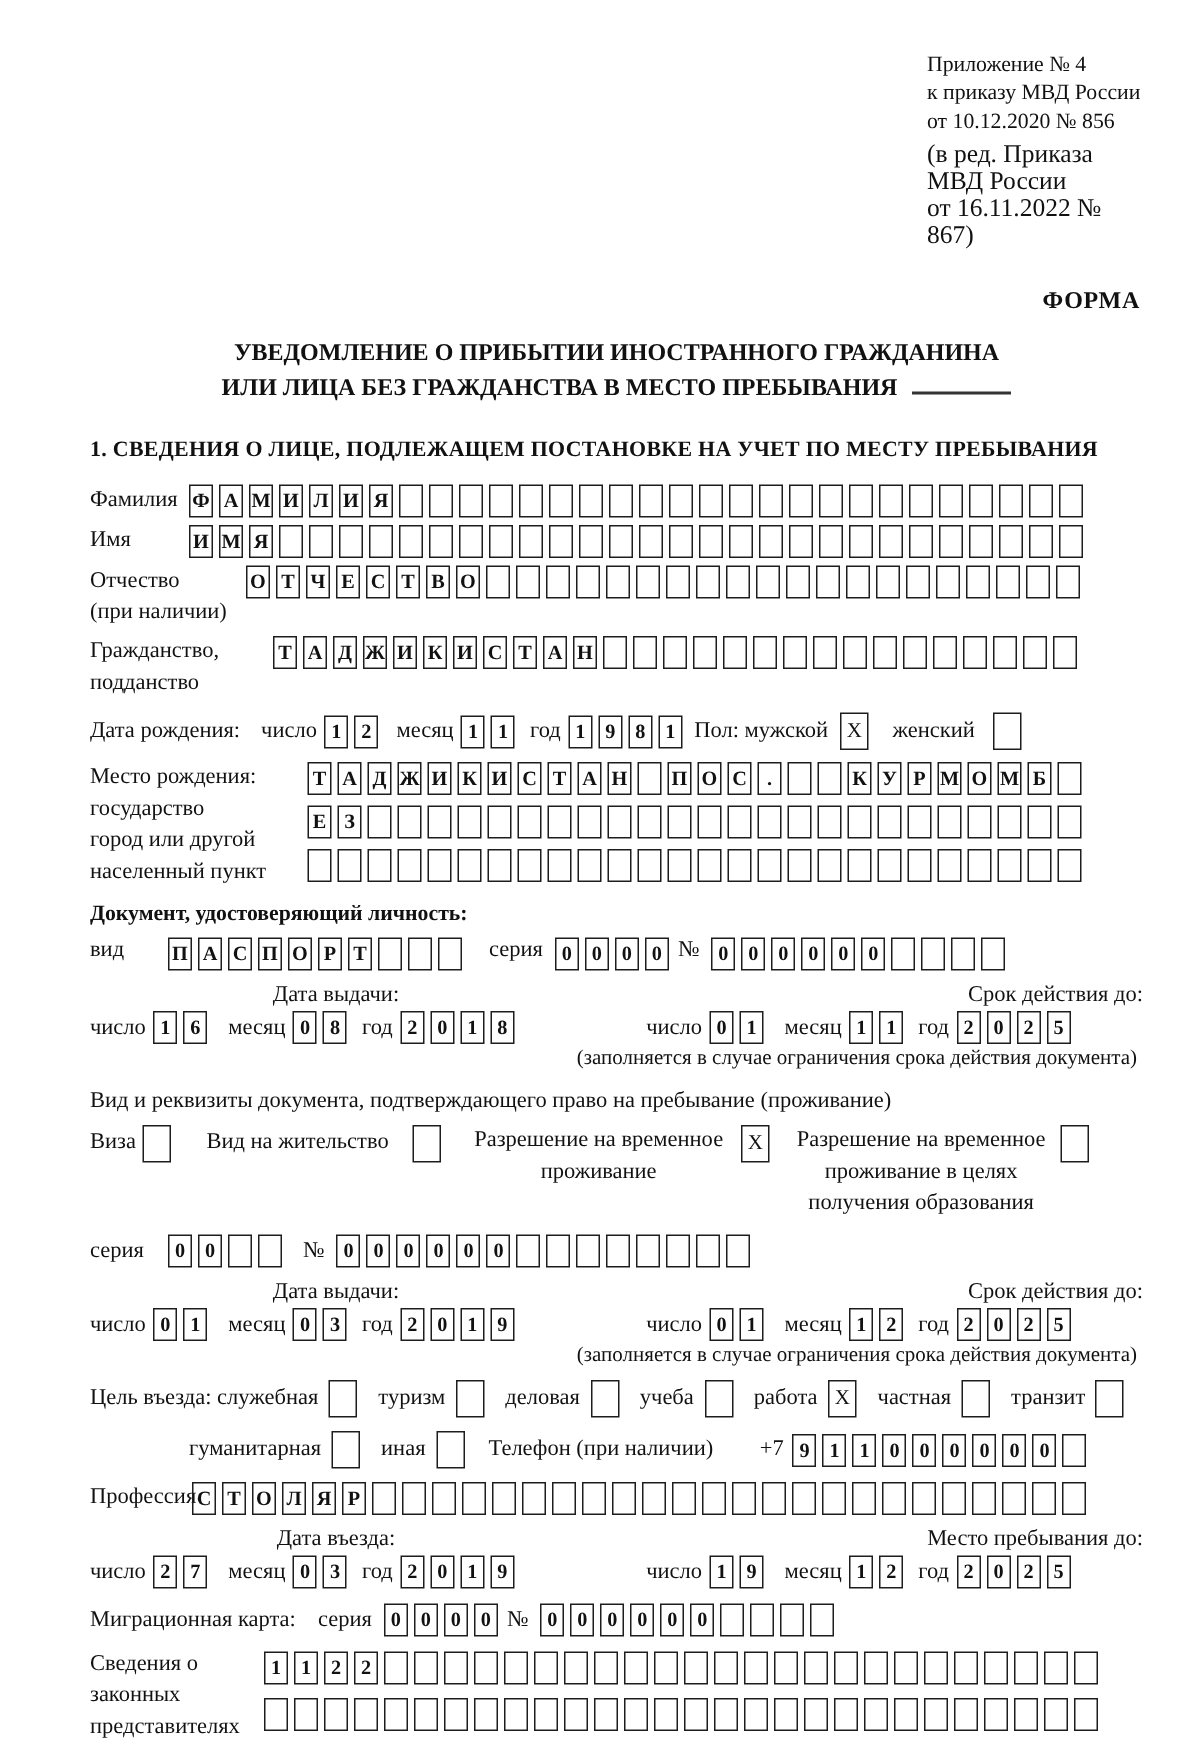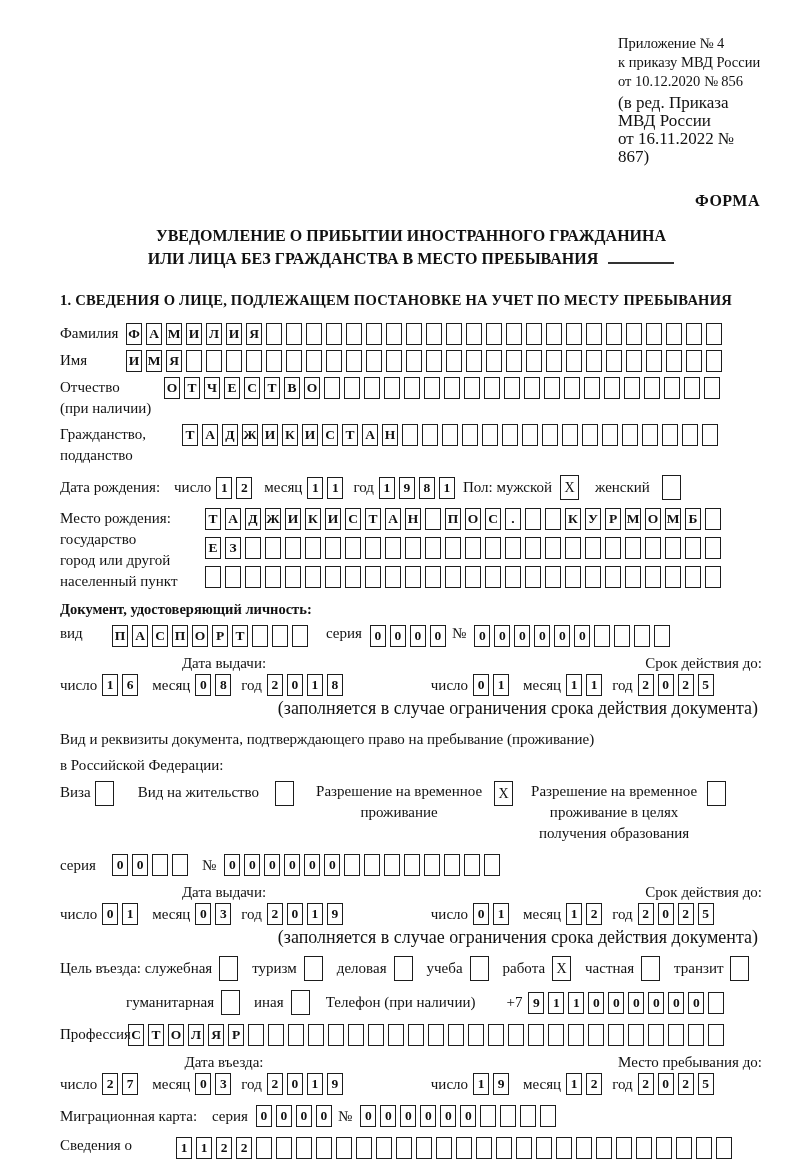--- a/index.html
+++ b/index.html
@@ -24,21 +24,21 @@
   .lblcol{flex:none;line-height:21px;}
   .w66{width:66px;}.w104{width:104px;}.w122{width:122px;}.w145{width:145px;}.w114{width:116px;}
   .center-b{font-weight:bold;font-size:14.5px;margin:6px 0 7px 0;}
   .dgroup{display:flex;align-items:center;}
   .dgroup .dl{margin-right:5px;}
   .dhdrs{display:flex;margin:8px 0 2px 0;}
   .dhdrs .l{width:330px;text-align:center;}
   .dhdrs .r{width:330px;text-align:right;margin-left:46px;}
   .drow{display:flex;margin-bottom:2px;}
   .drow .rgt{margin-left:84px;}
-  .note{text-align:right;font-size:18px;margin:1px 4px 8px 0;}
+  .note{text-align:right;font-size:14px;margin:1px 4px 8px 0;}
   .ptext{line-height:24px;margin-bottom:2px;}
   .permits{align-items:flex-start;margin:4px 0 10px 0;}
   .opt{display:flex;align-items:flex-start;}
   .opt .t{line-height:22px;}
   .stack{text-align:center;line-height:21px;}
   .brows .boxrow{margin-bottom:7px;}
   .purpose{display:flex;align-items:center;margin-bottom:9px;}
   .purpose .t{margin-right:7px;}
   .purpose .sp{margin-left:14px;}
 </style>
@@ -415,21 +415,20 @@
           <span class="box">2</span>
           <span class="box">0</span>
           <span class="box">2</span>
           <span class="box">5</span>
         </span>
       </span>
   </div>
   <div class="note">(заполняется в случае ограничения срока действия документа)</div>
 
   <div class="ptext">Вид и реквизиты документа, подтверждающего право на пребывание (проживание)</div>
-  <div class="ptext">в Российской Федерации:</div>
 
   <div class="frow permits">
     <span class="opt">
       <span class="t">Виза</span>
       <span class="cbox" style="margin-left:4px;"></span>
     </span>
     <span class="opt" style="margin-left:24px;">
       <span class="t">Вид на жительство</span>
       <span class="cbox" style="margin-left:16px;"></span>
     </span>

